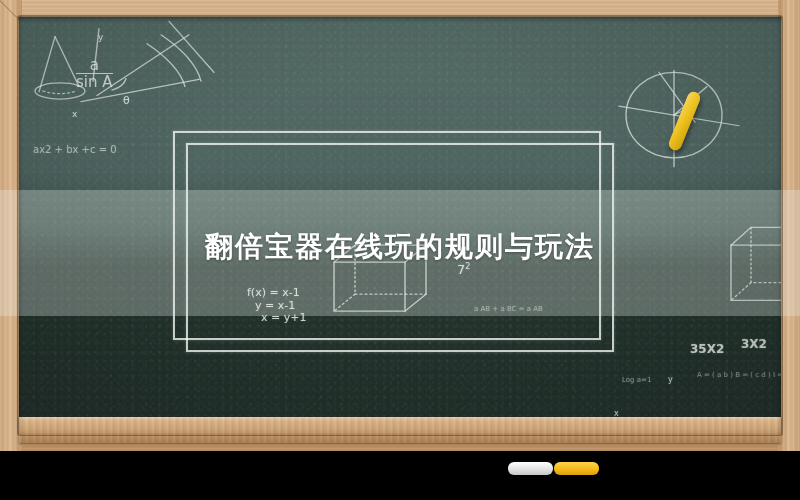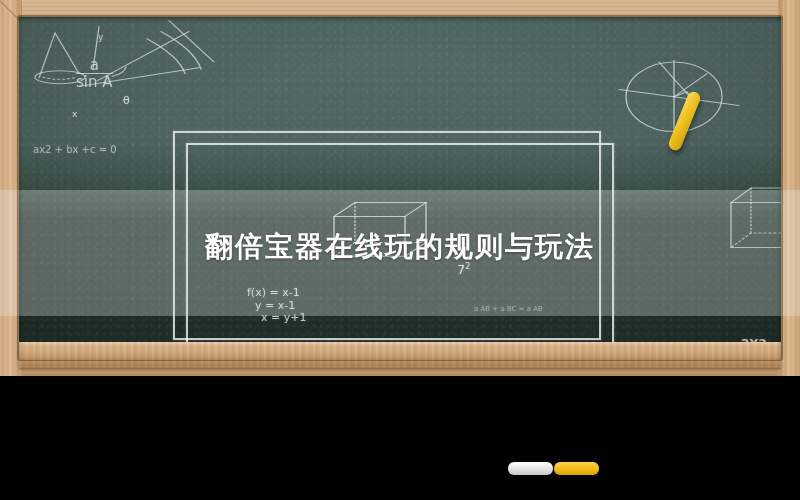--- a/index.html
+++ b/index.html
@@ -1,20 +1,20 @@
 <!DOCTYPE html>
 <html><head>
 <meta charset="utf-8">
 <style>
   * { margin:0; padding:0; box-sizing:border-box; }
   html,body { width:800px; height:500px; overflow:hidden; background:#000; }
 
   #stage {
     position:relative;
-    width:800px; height:376px;
+    width:800px; height:451px;
     font-family:"Liberation Sans", sans-serif;
   }
 
   
   .frame {
     position:absolute; inset:0;
     background:
       repeating-linear-gradient(
         180deg,
         rgba(255,255,255,0.07) 0px,

